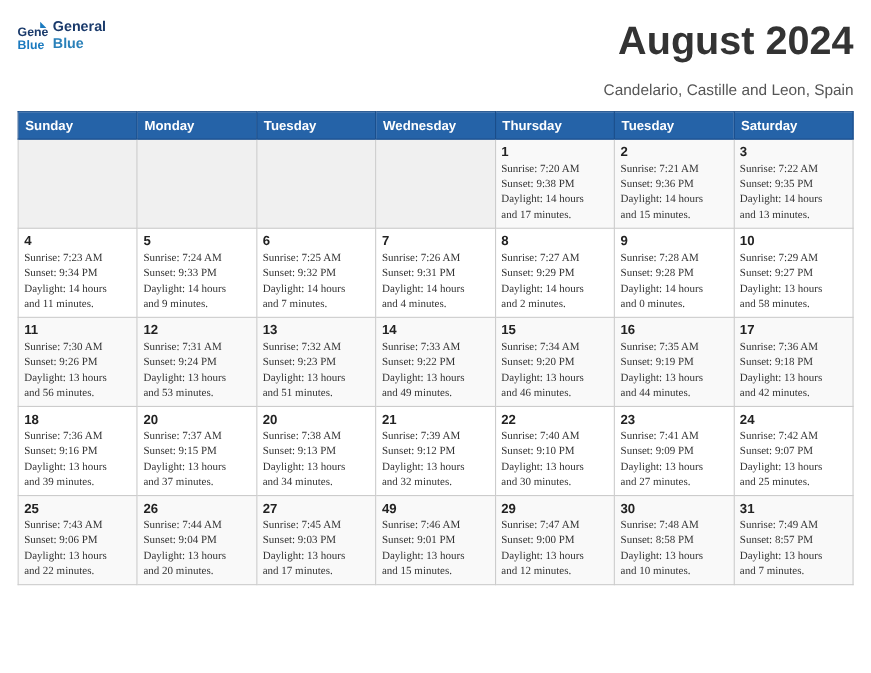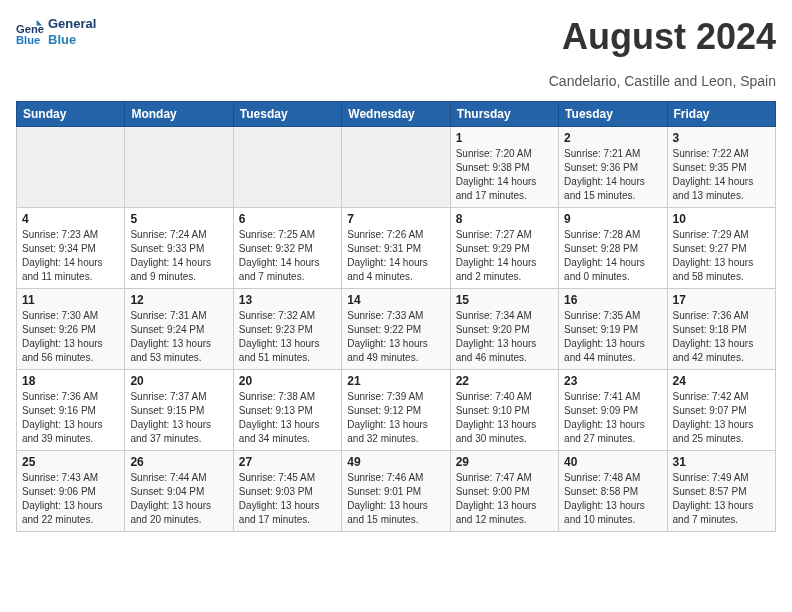--- a/index.html
+++ b/index.html
@@ -69,20 +69,21 @@
       font-weight: bold;
       font-size: 12px;
       display: block;
       margin-bottom: 2px;
       color: #222;
     }
     .day-info {
       font-size: 10px;
       color: #333;
       line-height: 1.4;
+      font-family: Liberation Serif, serif;
     }
     .empty-cell {
       background: #f0f0f0 !important;
     }
   </style>
 </head>
 <body>
 
 <div class="header">
   <div class="logo">
@@ -104,21 +105,21 @@
 
 <table>
   <thead>
     <tr>
     <th>Sunday</th>
         <th>Monday</th>
         <th>Tuesday</th>
         <th>Wednesday</th>
         <th>Thursday</th>
         <th>Tuesday</th>
-        <th>Friday</th>
+        <th>Saturday</th>
       </tr>
   </thead>
   <tbody id="calendar-body">
   <tr>
         <td class="empty-cell"></td>
         <td class="empty-cell"></td>
         <td class="empty-cell"></td>
         <td class="empty-cell"></td>
         <td>
           <span class="day-number">1</span>
@@ -238,21 +239,21 @@
         </td>
         <td>
           <span class="day-number">49</span>
           <div class="day-info">Sunrise: 7:46 AM<br>Sunset: 9:01 PM<br>Daylight: 13 hours<br>and 15 minutes.</div>
         </td>
         <td>
           <span class="day-number">29</span>
           <div class="day-info">Sunrise: 7:47 AM<br>Sunset: 9:00 PM<br>Daylight: 13 hours<br>and 12 minutes.</div>
         </td>
         <td>
-          <span class="day-number">40</span>
+          <span class="day-number">30</span>
           <div class="day-info">Sunrise: 7:48 AM<br>Sunset: 8:58 PM<br>Daylight: 13 hours<br>and 10 minutes.</div>
         </td>
         <td>
           <span class="day-number">31</span>
           <div class="day-info">Sunrise: 7:49 AM<br>Sunset: 8:57 PM<br>Daylight: 13 hours<br>and 7 minutes.</div>
         </td>
       </tr>
     </tbody>
 </table>
 

